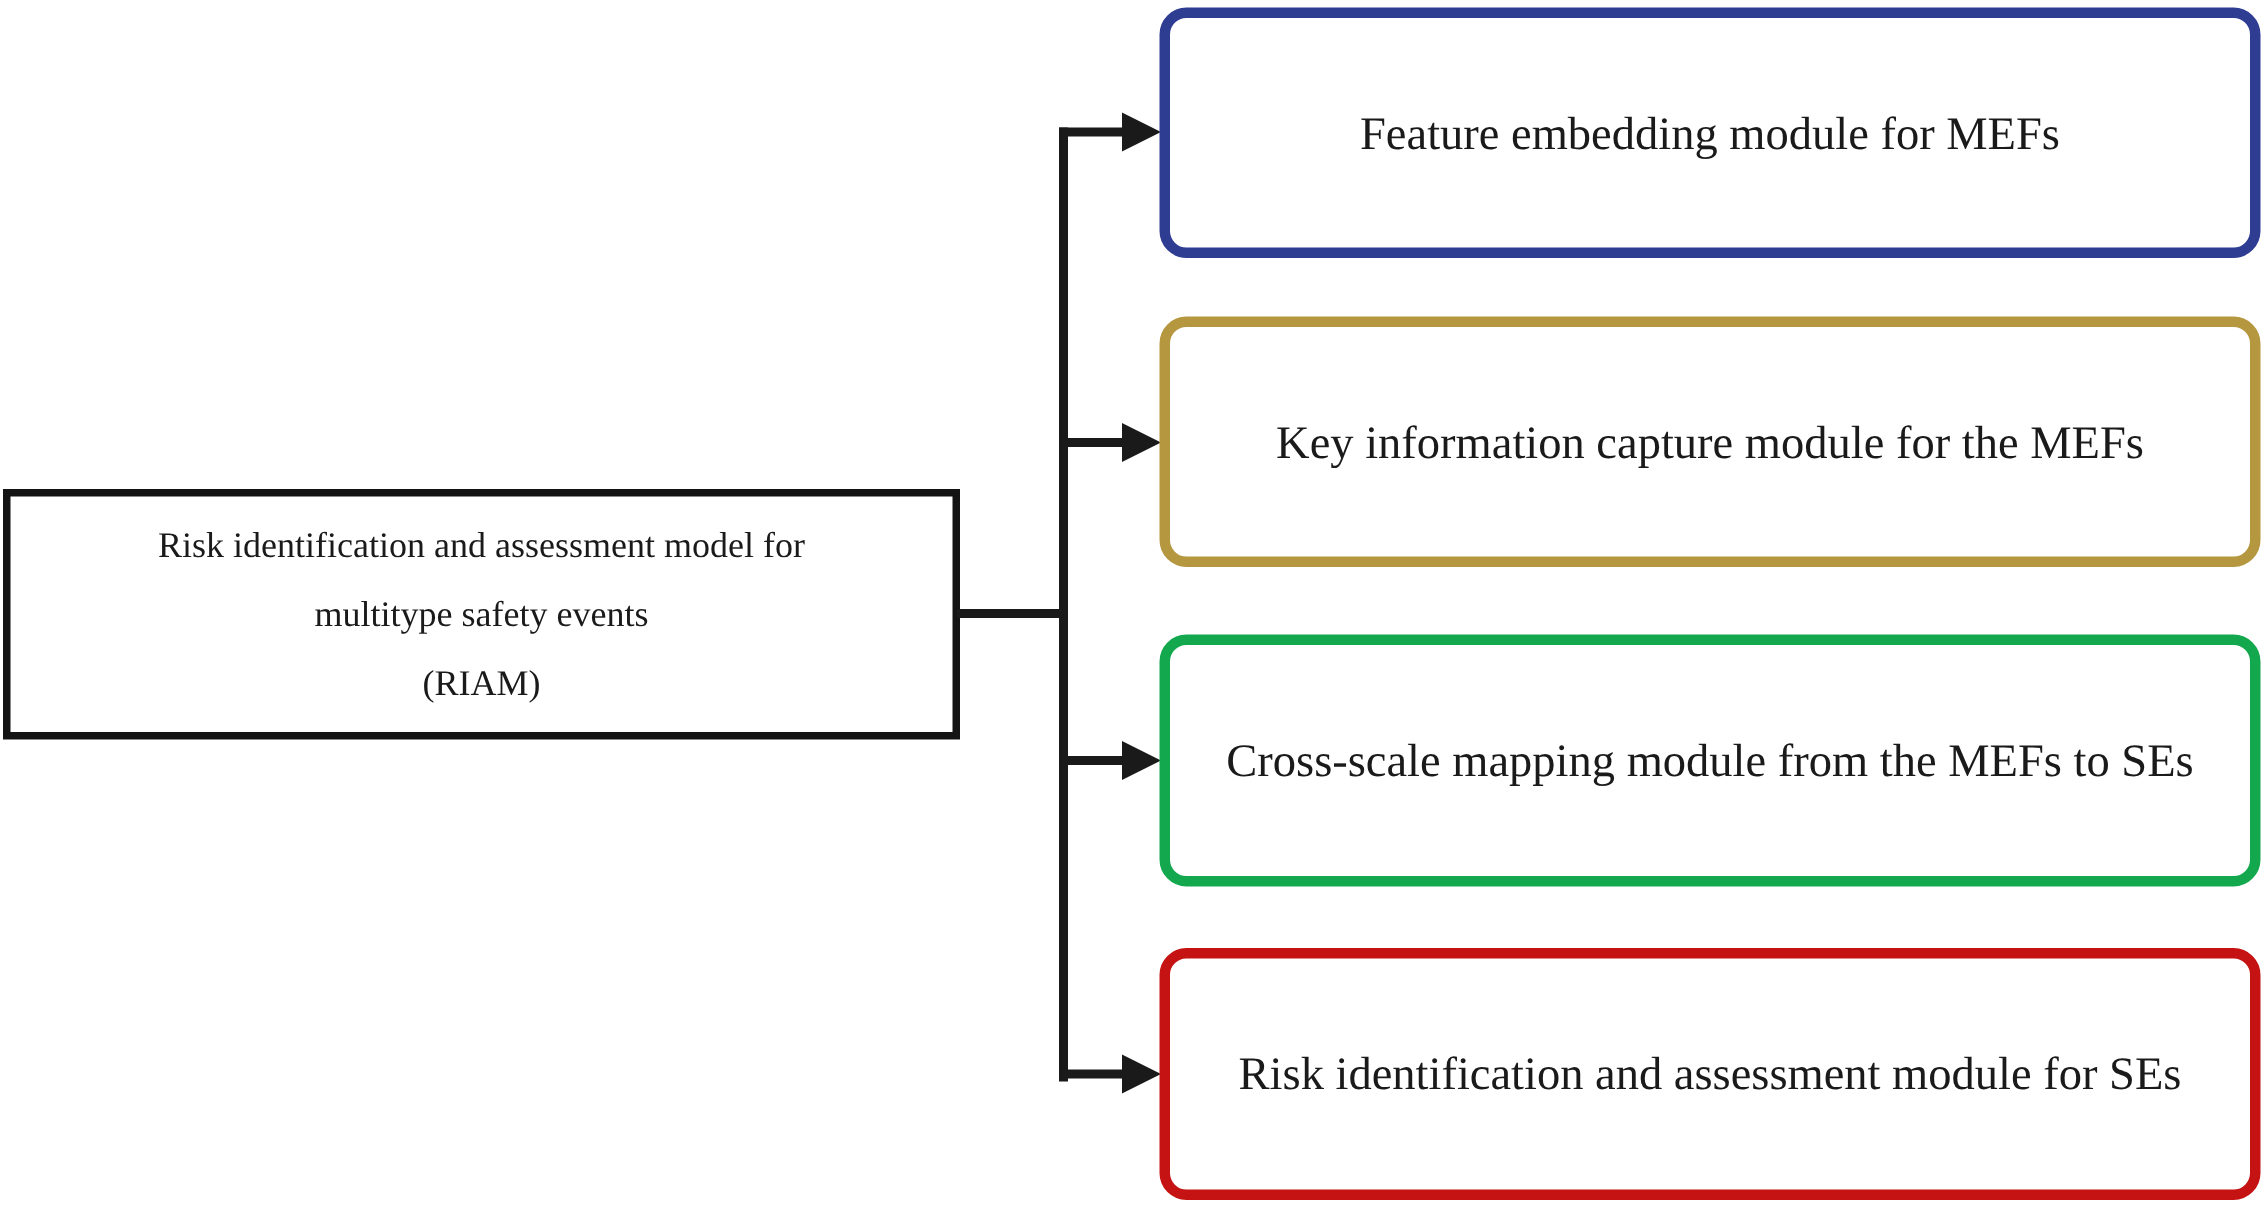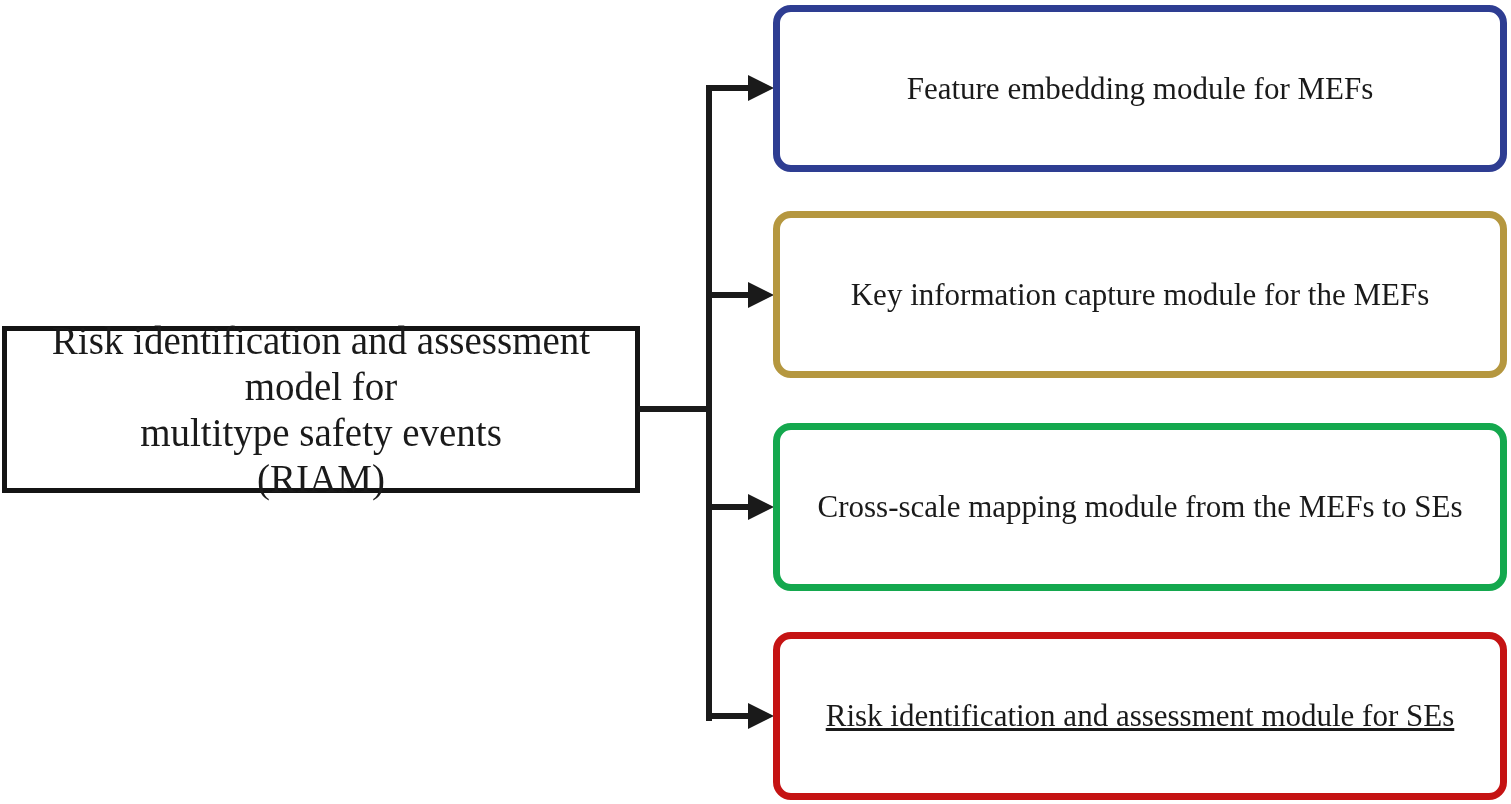--- a/index.html
+++ b/index.html
@@ -18,21 +18,21 @@
     position: absolute;
     left: 2px; top: 326px;
     width: 638px; height: 167px;
     box-sizing: border-box;
     border: 5px solid #141414;
     background: #ffffff;
     display: flex;
     align-items: center;
     justify-content: center;
     text-align: center;
-    font-size: 39px;
+    font-size: 24px;
     line-height: 46px;
     white-space: pre-line;
   }
 
   
   .module-box {
     position: absolute;
     left: 773px;
     width: 734px;
     box-sizing: border-box;
@@ -100,15 +100,15 @@
   <div class="arrow-head arrow-head-2"></div>
   <div class="arrow-head arrow-head-3"></div>
   <div class="arrow-head arrow-head-4"></div>
 
   <div class="module-box module-2" style="border-color: rgb(181, 151, 63);">Key information capture module for the MEFs</div>
 
   <div class="module-box module-1" style="border-color: rgb(46, 61, 146);">Feature embedding module for MEFs</div>
 
   <div class="module-box module-3" style="border-color: rgb(20, 168, 78); text-align: center;">Cross-scale mapping module from the MEFs to SEs</div>
 
-  <div class="module-box module-4" style="border-color: rgb(197, 19, 19); text-decoration: underline;">Risk identification and assessment module for SEs</div>
+  <div class="module-box module-4" style="border-color: rgb(197, 19, 19);">Risk identification and assessment module for SEs</div>
 
 </div>
 
 </body></html>

